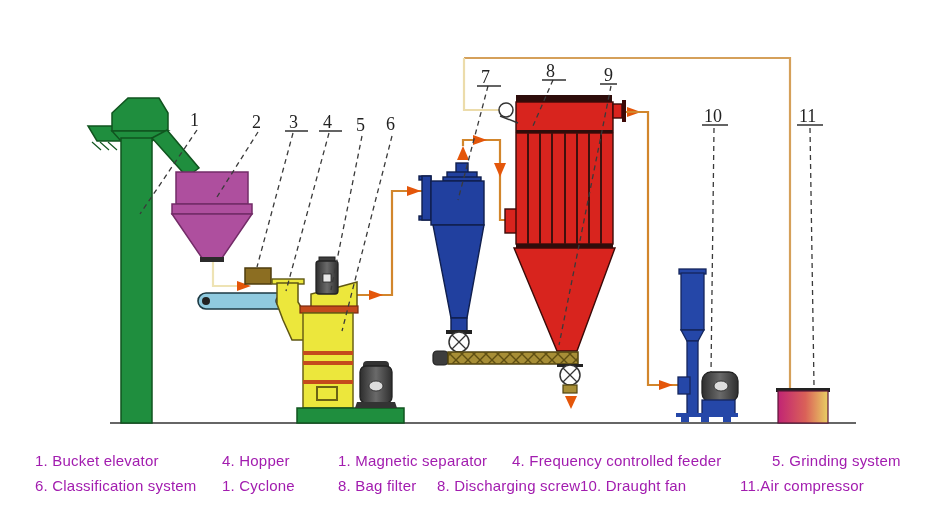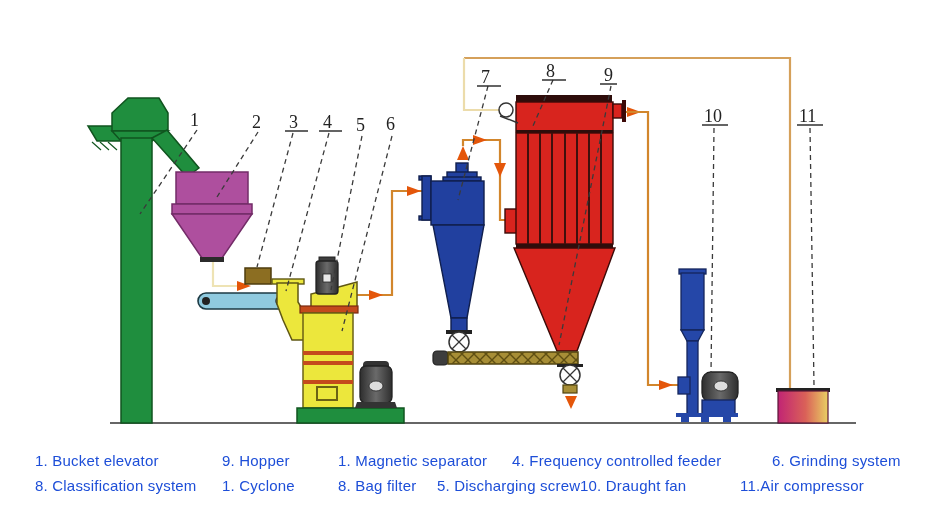--- a/index.html
+++ b/index.html
@@ -1,18 +1,18 @@
 <!DOCTYPE html>
 <html><head>
 <meta charset="utf-8">
 <style>
   html,body{margin:0;padding:0;background:#ffffff;width:927px;height:516px;overflow:hidden;}
   .stage{position:relative;width:927px;height:516px;background:#fff;font-family:"Liberation Sans",sans-serif;}
   svg{position:absolute;left:0;top:0;}
-  .legend-item{position:absolute;font-size:15px;color:#1d4ed8;white-space:nowrap;letter-spacing:0.2px;}
+  .legend-item{position:absolute;font-size:15px;color:#a21caf;white-space:nowrap;letter-spacing:0.2px;}
   .callout{font-family:"Liberation Serif",serif;font-size:18px;fill:#222;}
 </style>
 </head>
 <body>
 
 <div class="stage">
 
 <svg width="927" height="516" viewBox="0 0 927 516">
   <defs>
     <pattern id="crosshatch" width="12" height="12" patternUnits="userSpaceOnUse">
@@ -213,24 +213,24 @@
     <line x1="600" y1="84" x2="617" y2="84" stroke="#222" stroke-width="1.4"></line>
     <text x="704" y="122" class="callout">10</text>
     <line x1="702" y1="125" x2="728" y2="125" stroke="#222" stroke-width="1.4"></line>
     <text x="799" y="122" class="callout">11</text>
     <line x1="797" y1="125" x2="823" y2="125" stroke="#222" stroke-width="1.4"></line>
   </g>
 </svg>
 
   <div>
     <span class="legend-item" style="left:35px;top:452px">1. Bucket elevator</span>
-    <span class="legend-item" style="left:222px;top:452px">9. Hopper</span>
+    <span class="legend-item" style="left:222px;top:452px">4. Hopper</span>
     <span class="legend-item" style="left:338px;top:452px">1. Magnetic separator</span>
     <span class="legend-item" style="left:512px;top:452px">4. Frequency controlled feeder</span>
-    <span class="legend-item" style="left:772px;top:452px">6. Grinding system</span>
-    <span class="legend-item" style="left:35px;top:477px">8. Classification system</span>
+    <span class="legend-item" style="left:772px;top:452px">5. Grinding system</span>
+    <span class="legend-item" style="left:35px;top:477px">6. Classification system</span>
     <span class="legend-item" style="left:222px;top:477px">1. Cyclone</span>
     <span class="legend-item" style="left:338px;top:477px">8. Bag filter</span>
-    <span class="legend-item" style="left:437px;top:477px">5. Discharging screw</span>
+    <span class="legend-item" style="left:437px;top:477px">8. Discharging screw</span>
     <span class="legend-item" style="left:580px;top:477px">10. Draught fan</span>
     <span class="legend-item" style="left:740px;top:477px">11.Air compressor</span>
   </div>
 </div>
 
 </body></html>

